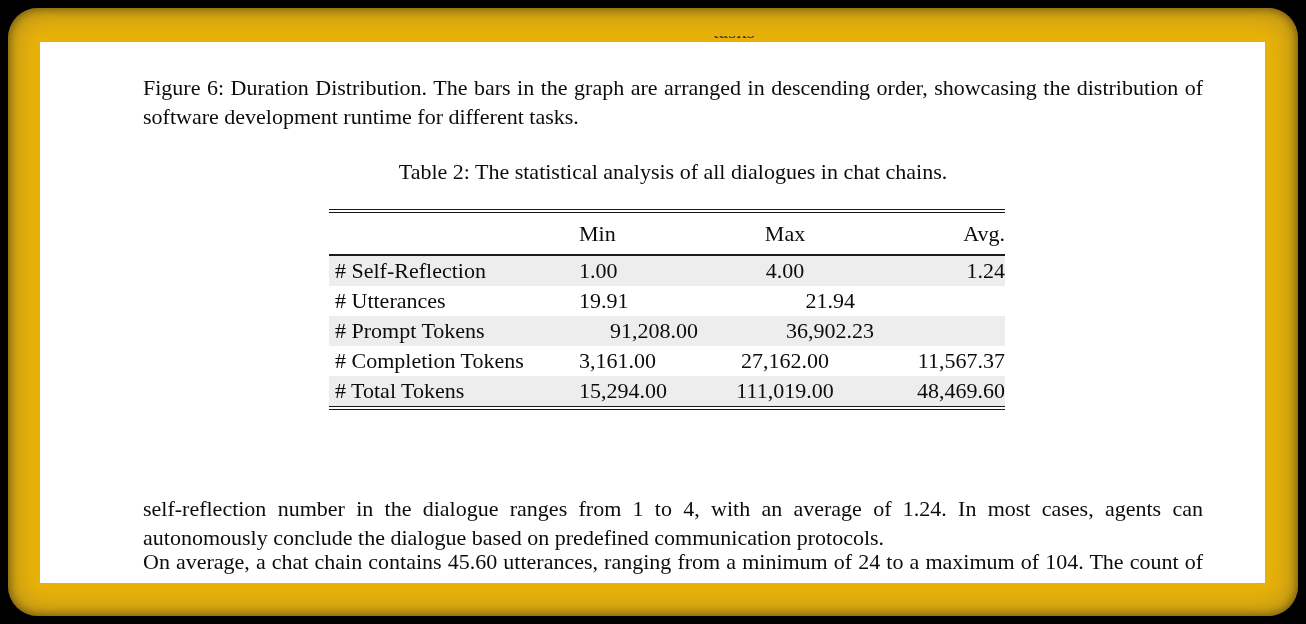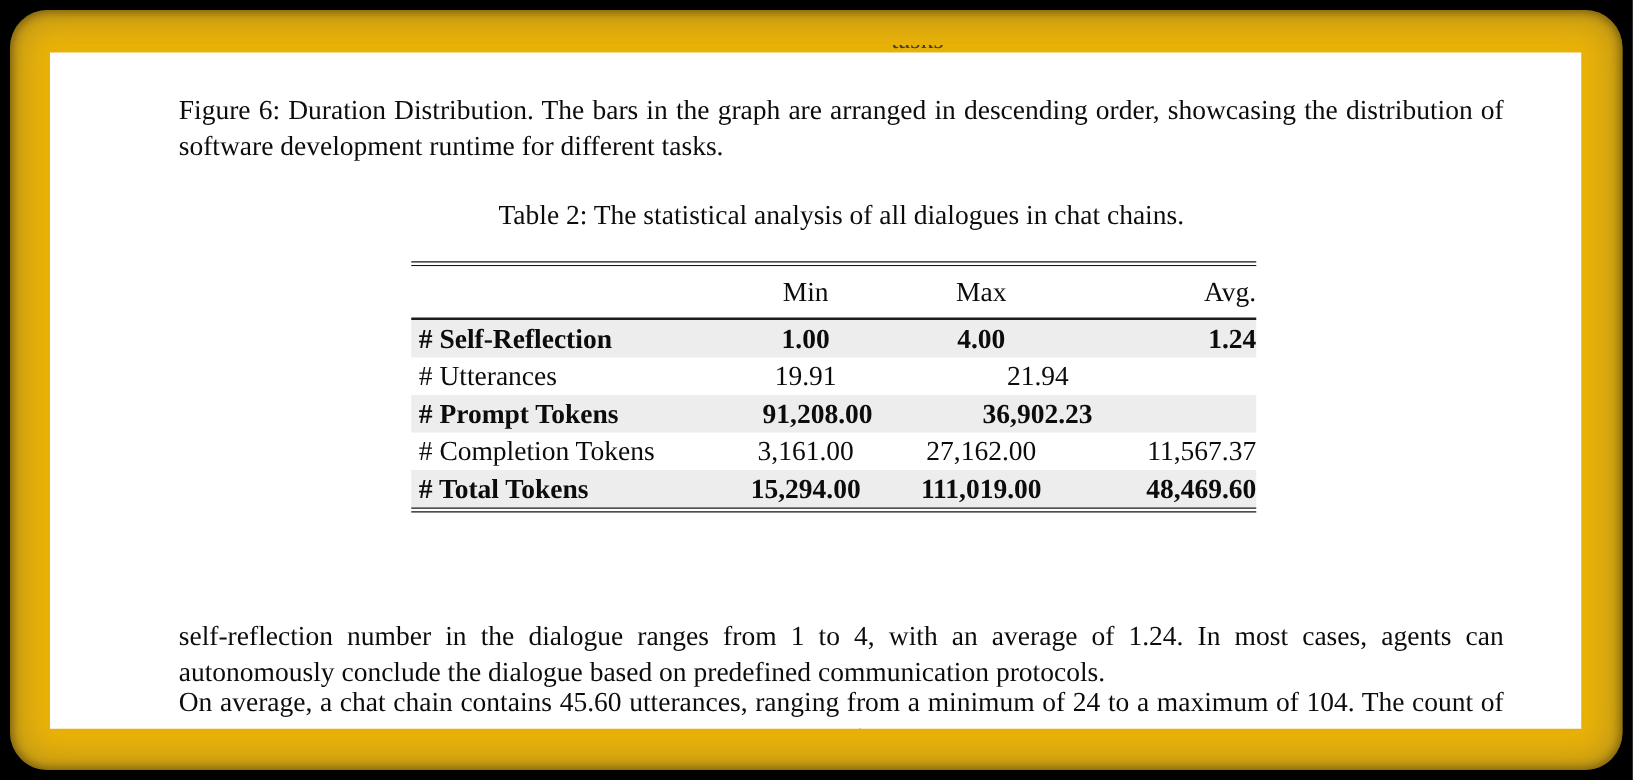--- a/index.html
+++ b/index.html
@@ -58,24 +58,24 @@
   .stats-table {
     position: absolute; left: 289px; top: 167px; width: 686px;
     font-size: 22px;
     padding-right: 10px;
   }
   .rule-thick { height: 0; border-top: 4px double #161616; }
   .rule-thin  { height: 2px; background: #1c1c1c; }
 
   .t-row { display: flex; align-items: center; height: 30px; }
   .t-row.header { height: 41px; background: #fff; }
-  .t-row.shaded { background: #ededed; font-weight: bold; }
+  .t-row.shaded { background: #ededed; }
   .t-cell { overflow: hidden; white-space: nowrap; }
   .t-cell.label { flex: 0 0 250px; text-align: left; padding-left: 6px; }
-  .t-cell.min   { flex: 0 0 131px; text-align: center; }
+  .t-cell.min   { flex: 0 0 131px; text-align: left; }
   .t-cell.max   { flex: 0 0 150px; text-align: center; }
   .t-cell.avg   { flex: 0 0 145px; text-align: right; }
 
   .para {
     position: absolute; left: 103px; width: 1060px;
     font-size: 22px; line-height: 29px;
     text-align: justify;
   }
   .para-1 { top: 452px; }
   .para-2 { top: 505px; }

